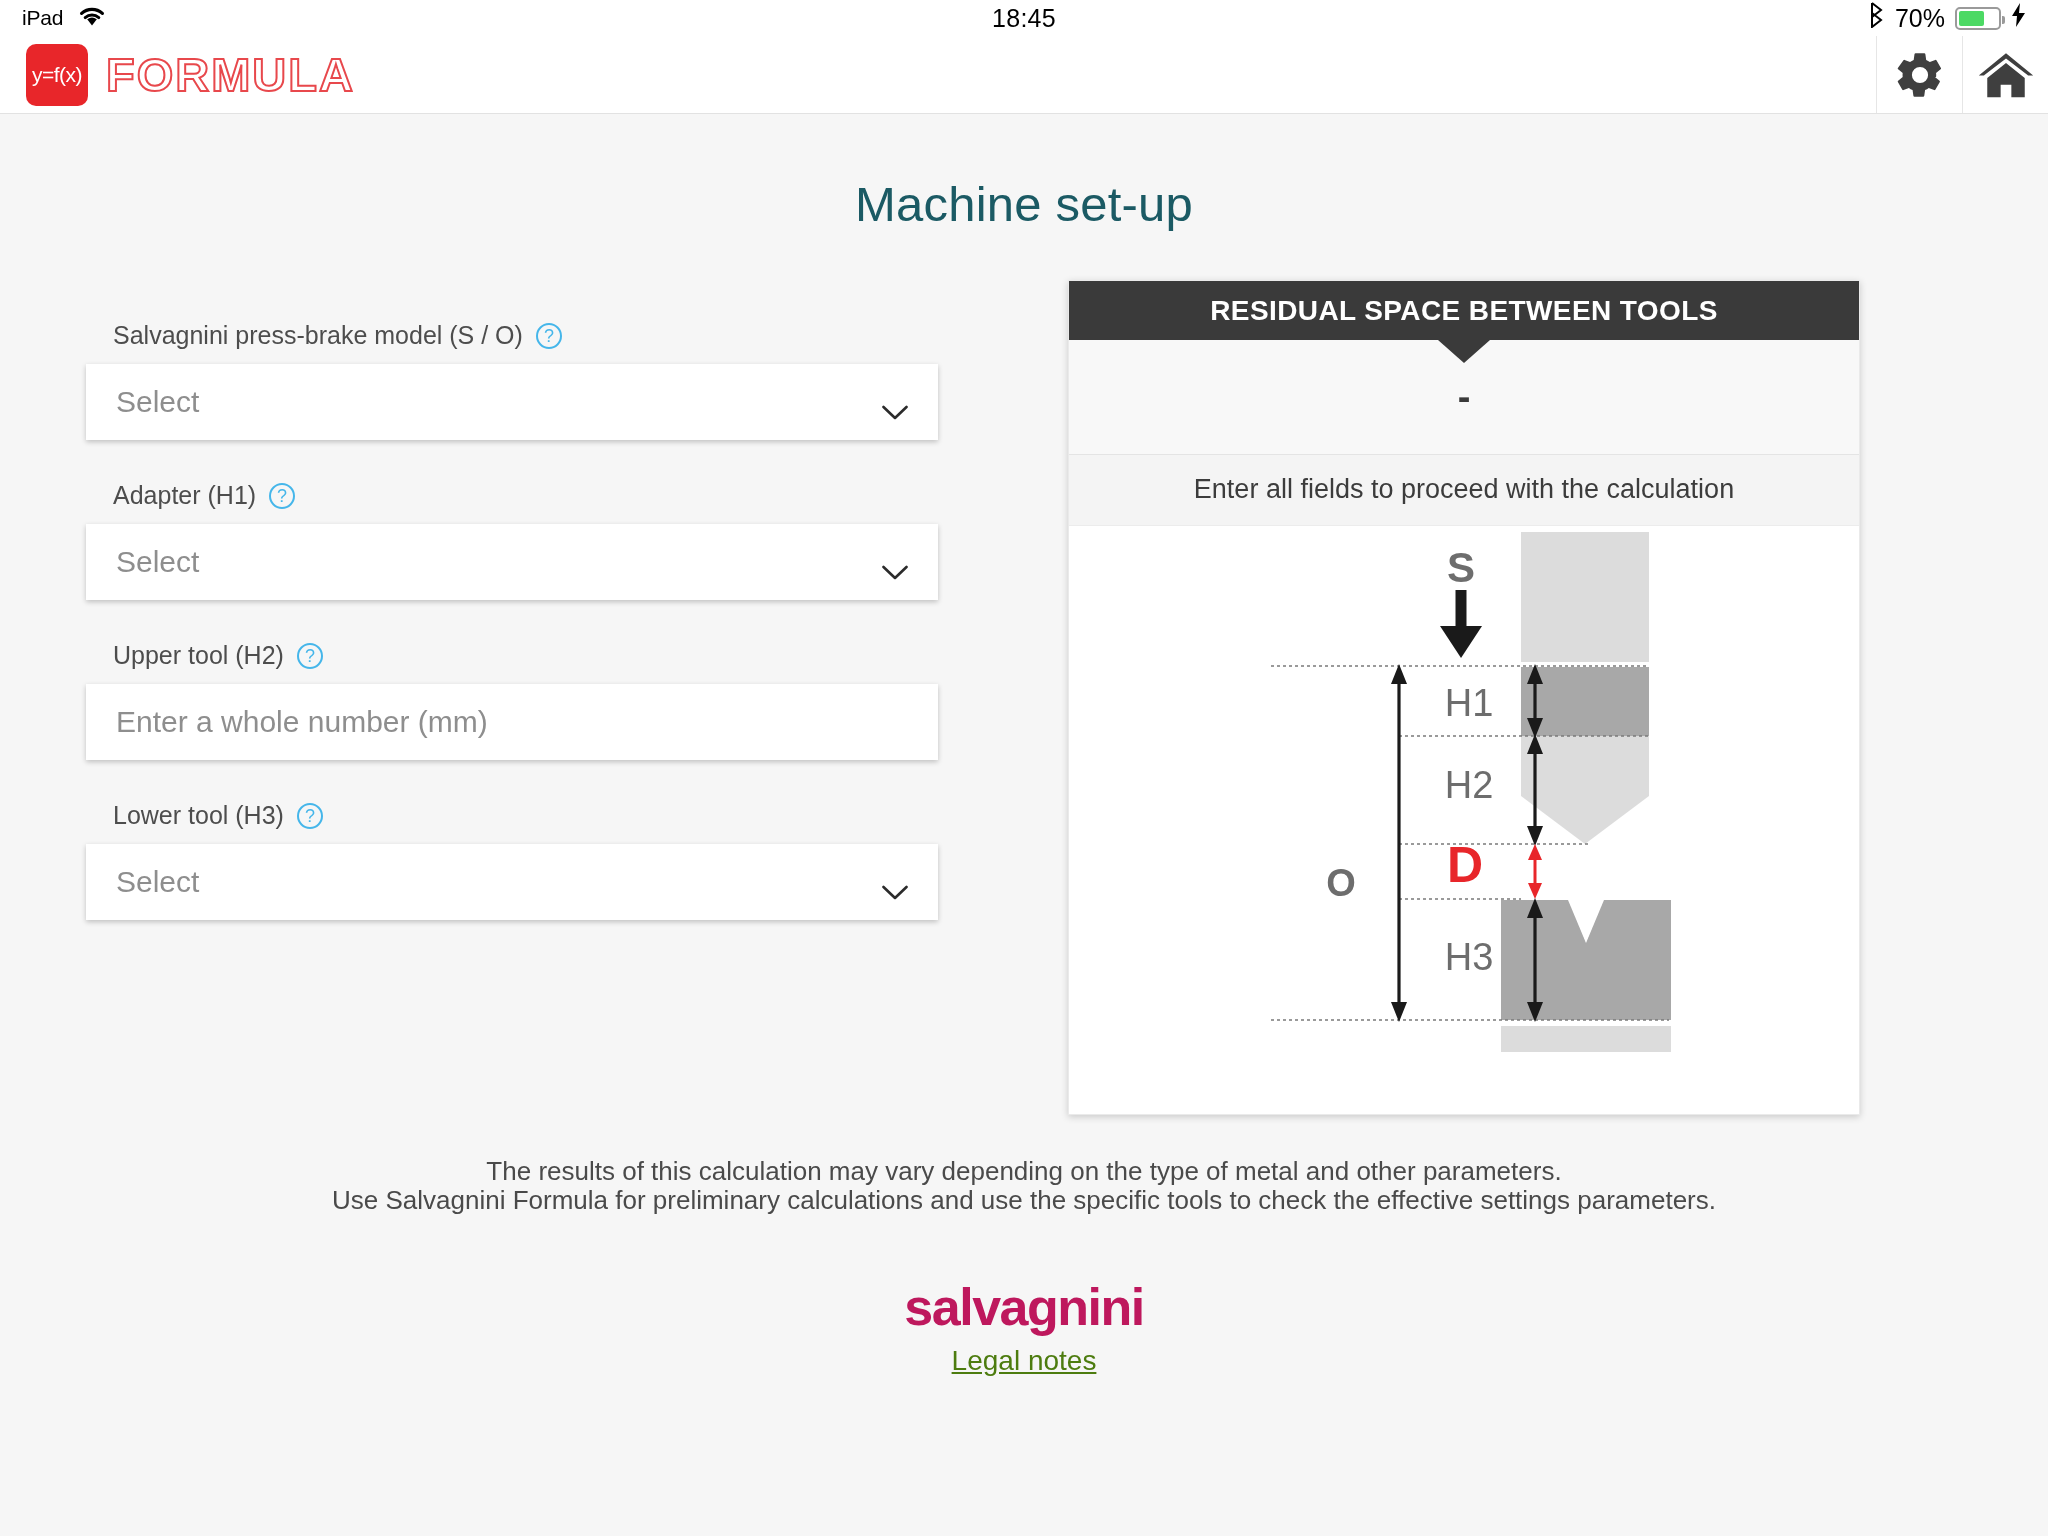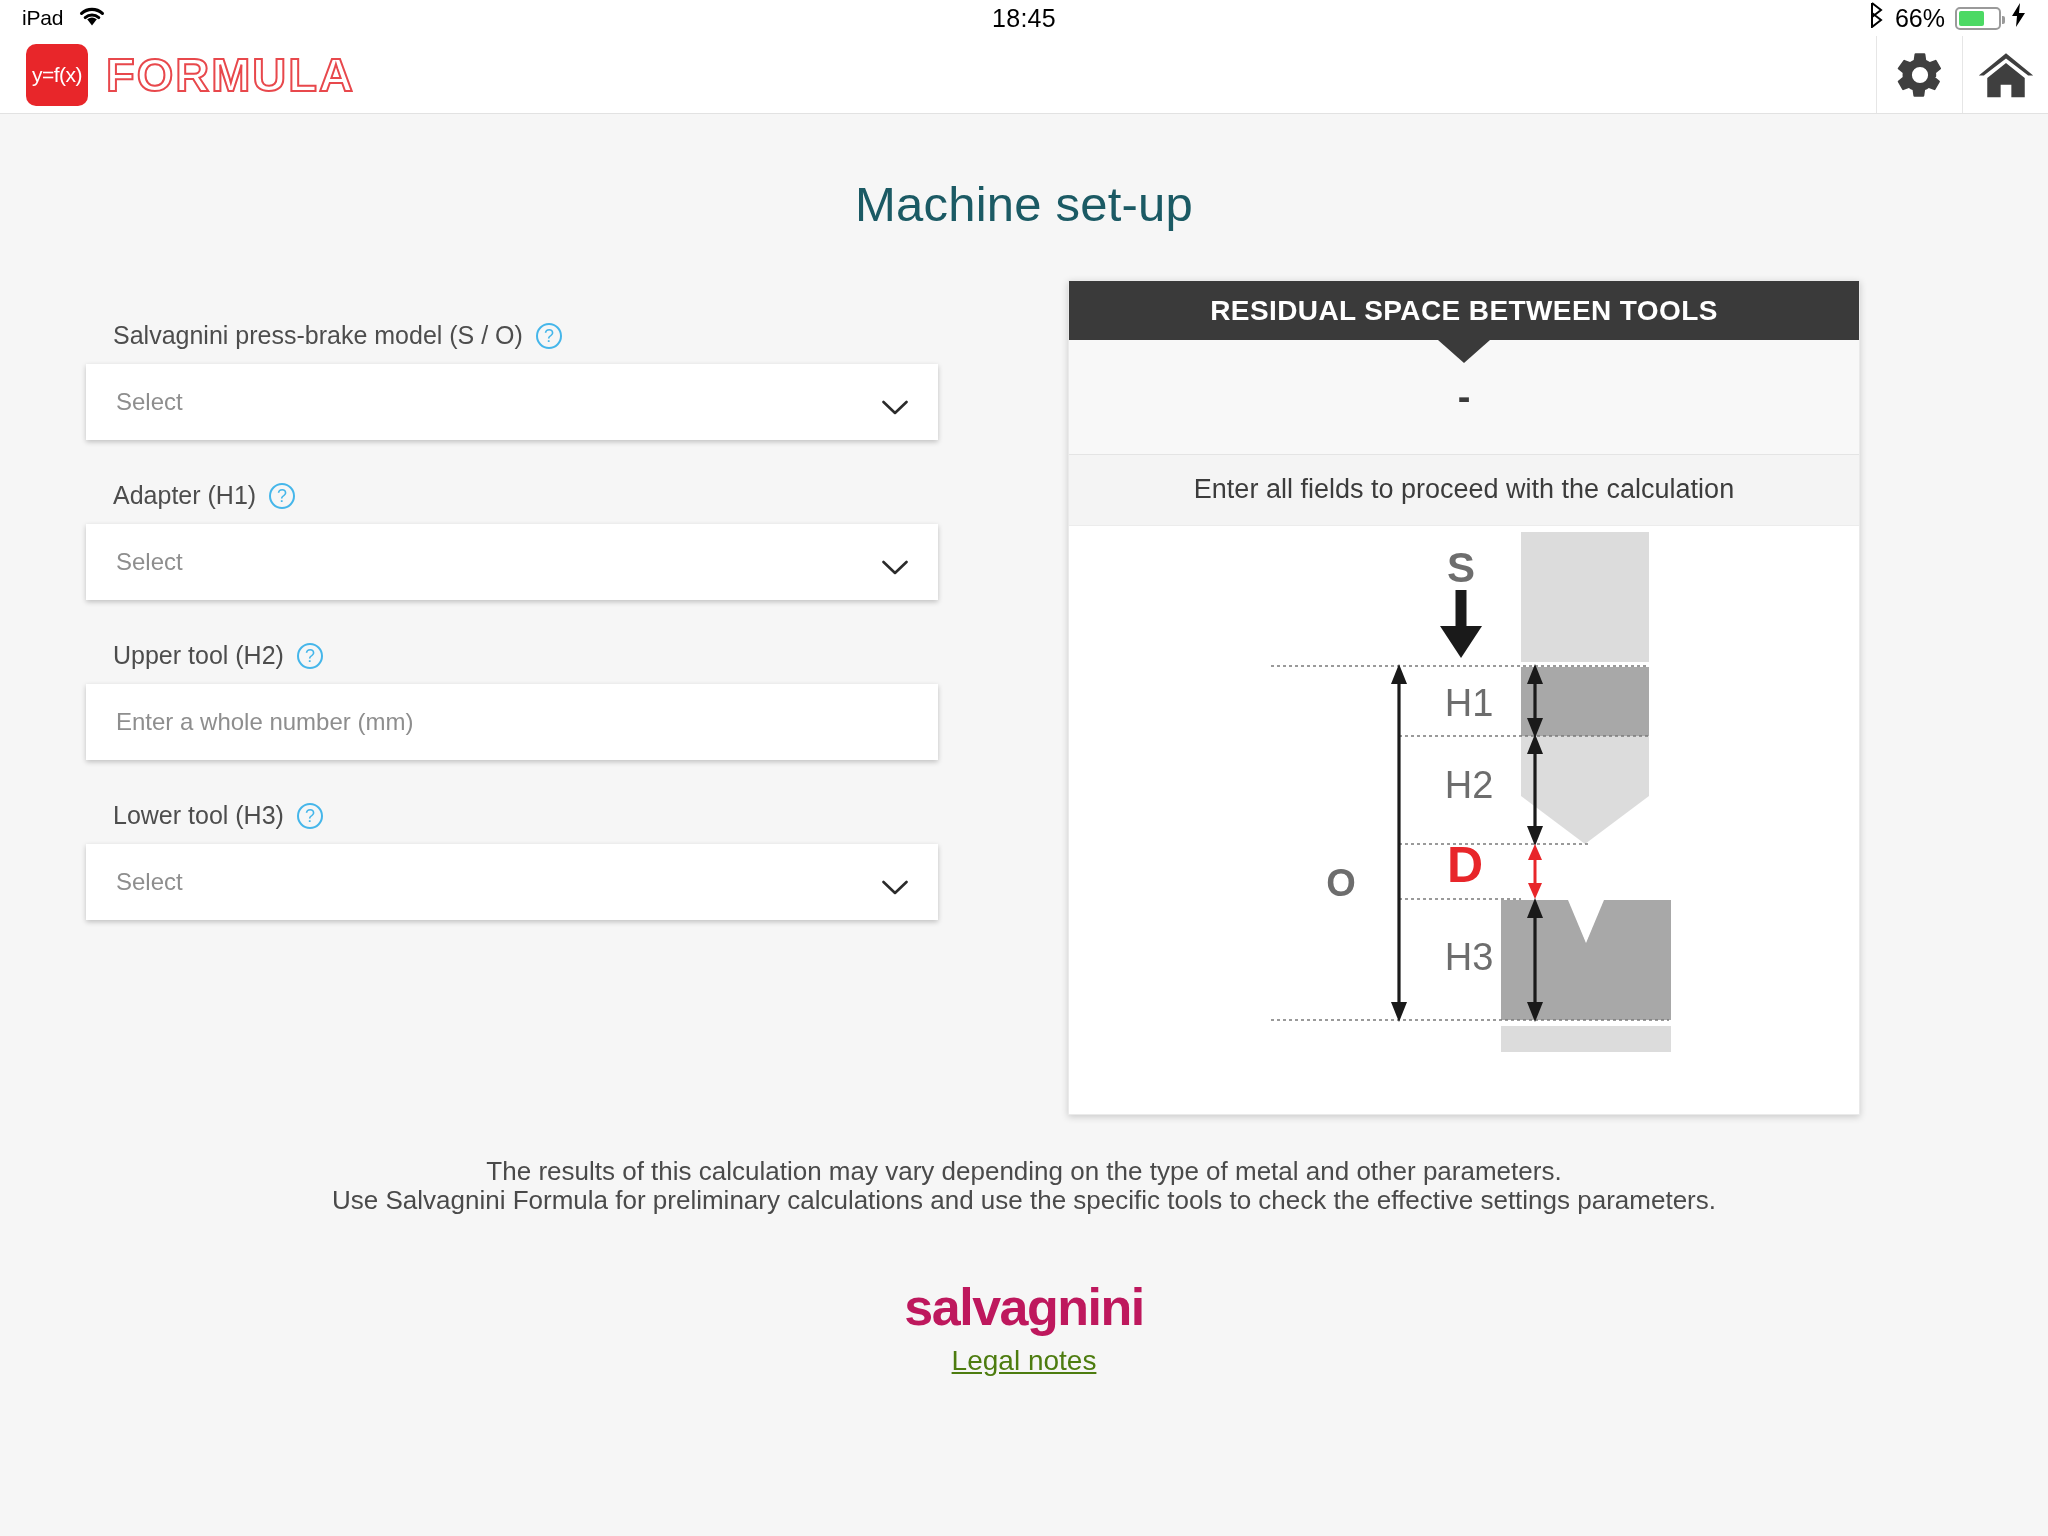--- a/index.html
+++ b/index.html
@@ -178,21 +178,21 @@
     line-height: 1;
   }
   .control {
     width: 852px;
     height: 76px;
     background: #fff;
     box-shadow: 0 2px 5px rgba(0,0,0,0.22);
     display: flex;
     align-items: center;
     padding: 0 30px;
-    font-size: 24px;
+    font-size: 30px;
     color: #8e8e8e;
     cursor: pointer;
     position: relative;
   }
   .control .placeholder { flex: 1; }
   .chev {
     width: 26px; height: 16px;
     flex: 0 0 auto;
   }
 
@@ -291,21 +291,21 @@
     </span>
   </div>
   <div class="status-center">18:45</div>
   <div class="status-right">
     <span class="bt-icon">
       <svg width="17" height="26" viewBox="0 0 17 26">
         <path d="M4 1 L13 8 L4 15 L4 1 M4 11 L13 18 L4 25 L4 11" stroke="#000" stroke-width="2" fill="none"></path>
         <line x1="4" y1="1" x2="4" y2="25" stroke="#000" stroke-width="2"></line>
       </svg>
     </span>
-    <span>66%</span>
+    <span>70%</span>
     <span class="battery">
       <span class="battery-fill" style="width: 66%; background: rgb(76, 217, 100);"></span>
     </span>
     <span class="bolt-icon">
       <svg width="15" height="24" viewBox="0 0 15 24">
         <path d="M9 0 L1 13 L6 13 L5 24 L14 10 L8 10 Z" fill="#000"></path>
       </svg>
     </span>
   </div>
 </div>

